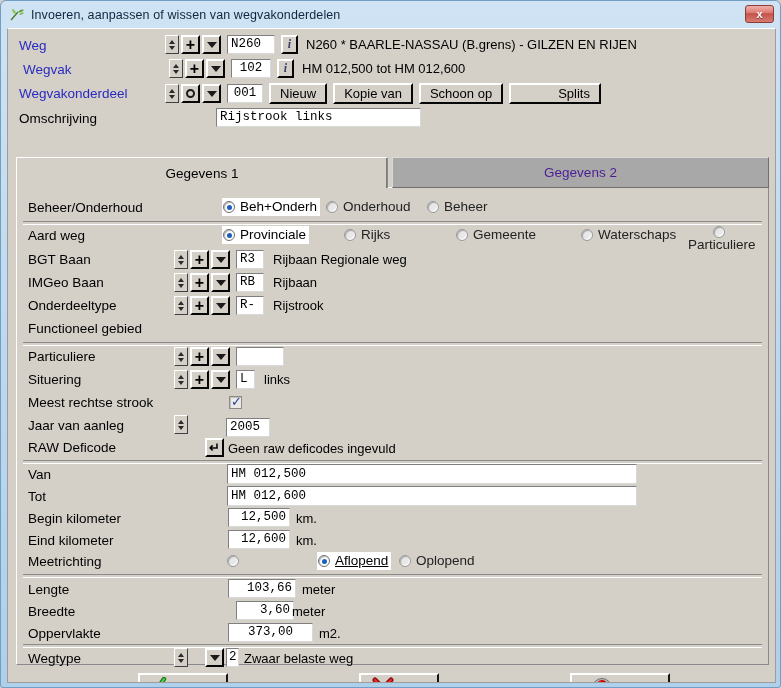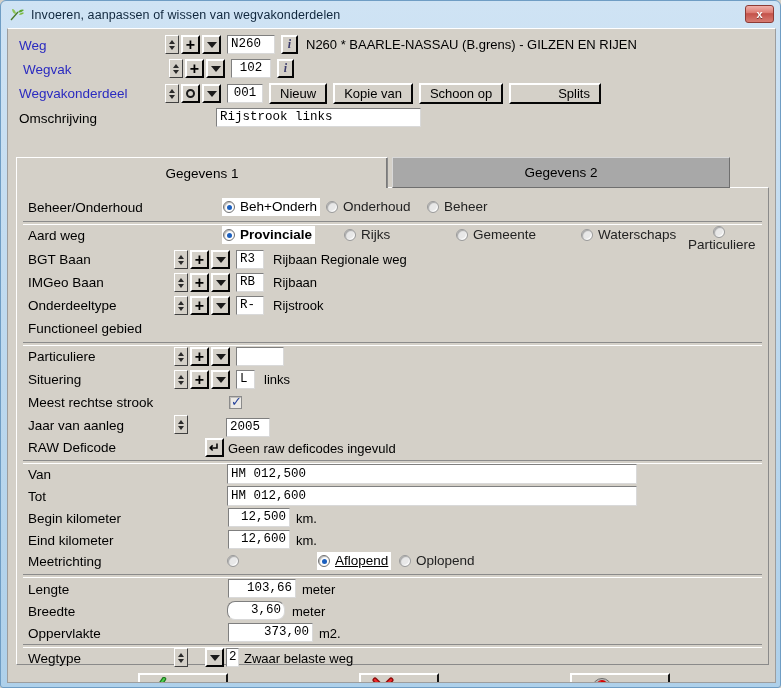--- a/index.html
+++ b/index.html
@@ -122,23 +122,23 @@
     display:flex;align-items:center;justify-content:center;
     font-size:13.5px;cursor:pointer;white-space:nowrap;
   }
   .tab.active{
     left:0;width:372px;background:#d4d0c8;
     border:1px solid #ffffff;border-right-color:#8a8a8a;border-bottom:none;
     box-shadow:inset -2px 0 0 -1px #7a7a7a;
     z-index:2;
   }
   .tab.inactive{
-    left:376px;width:338px;background:#a8a8a8;
+    left:376px;width:377px;background:#a8a8a8;
     border:1px solid #d8d8d8;border-right-color:#6f6f6f;border-bottom-color:#6f6f6f;
-    color:#000000;z-index:1;
+    color:#4c1d95;z-index:1;
   }
   
   .panel{
     position:absolute;left:8px;top:158px;width:753px;height:478px;
     box-sizing:border-box;background:#d4d0c8;
     border:1px solid #ffffff;border-right-color:#8a8a8a;border-bottom-color:#8a8a8a;
   }
   .sep{position:absolute;left:6px;width:739px;height:2px;
        border-top:1px solid #8b8b8b;border-bottom:1px solid #ffffff;}
   .row{position:absolute;left:0;height:22px;}
@@ -250,20 +250,21 @@
               <i class="dn"></i>
             </div>
           <div class="sqbtn">
               <span class="plus">+</span>
             </div>
           <div class="sqbtn">
               <span class="caret"></span>
             </div>
           <div class="tfield" style="width:40px;margin-left:4px;text-align:center;">102</div>
           <div class="ibtn" style="margin-left:4px;">i</div>
+          <span class="info-text" style="margin-left:6px;">HM 012,500 tot HM 012,600</span>
         </div>
       </div>
 
       <div class="hrow" style="top:54px;left:0;width:769px;height:23px;">
         <span class="hlabel blue" style="top:3px;">Wegvakonderdeel</span>
         <div style="position:absolute;left:157px;top:0;display:flex;align-items:center;gap:2px;">
           <div class="spin">
               <i class="up"></i>
               <i class="dn"></i>
             </div>
@@ -307,21 +308,21 @@
         <div class="radio off" style="left:409px;top:0;">
           <span class="rmark"></span>
           <span class="rtext">Beheer</span>
         </div>
       </div>
 
       <div class="sep" style="top:33px;"></div>
 
       <div class="row" style="top:38px;width:751px;">
         <span class="lbl" style="left:11px;top:2px;">Aard weg</span>
-        <div class="radio sel" style="left:205px;top:0;font-weight:bold;">
+        <div class="radio sel" style="left:205px;top:0;">
           <span class="rmark"></span>
           <span class="rtext">Provinciale</span>
         </div>
         <div class="radio off" style="left:326px;top:0;">
           <span class="rmark"></span>
           <span class="rtext">Rijks</span>
         </div>
         <div class="radio off" style="left:438px;top:0;">
           <span class="rmark"></span>
           <span class="rtext">Gemeente</span>
@@ -496,27 +497,27 @@
       <div class="sep" style="top:386px;"></div>
 
       <div class="row" style="top:391px;width:751px;">
         <span class="lbl" style="left:11px;top:3px;">Lengte</span>
         <div class="tfield ralign" style="position:absolute;left:211px;top:0;width:68px;">103,66</div>
         <span class="info-text" style="position:absolute;left:285px;top:3px;">meter</span>
       </div>
 
       <div class="row" style="top:413px;width:751px;">
         <span class="lbl" style="left:11px;top:3px;">Breedte</span>
-        <div class="tfield ralign" style="position:absolute;left:210px;top:0;width:58px;border-radius:8px;">3,60</div>
+        <div class="tfield ralign" style="position:absolute;left:219px;top:0;width:58px;">3,60</div>
         <span class="info-text" style="position:absolute;left:275px;top:3px;">meter</span>
       </div>
 
       <div class="row" style="top:435px;width:751px;">
         <span class="lbl" style="left:11px;top:3px;">Oppervlakte</span>
-        <div class="tfield ralign" style="position:absolute;left:211px;top:0;width:85px;">373,00</div>
+        <div class="tfield ralign" style="position:absolute;left:211px;top:0;width:85px;text-align:center;">373,00</div>
         <span class="info-text" style="position:absolute;left:302px;top:3px;">m2.</span>
       </div>
 
       <div class="sep" style="top:456px;"></div>
 
       <div class="row" style="top:460px;width:751px;">
         <span class="lbl" style="left:11px;top:3px;">Wegtype</span>
         <div class="spin" style="position:absolute;left:157px;top:0;">
             <i class="up"></i>
             <i class="dn"></i>

